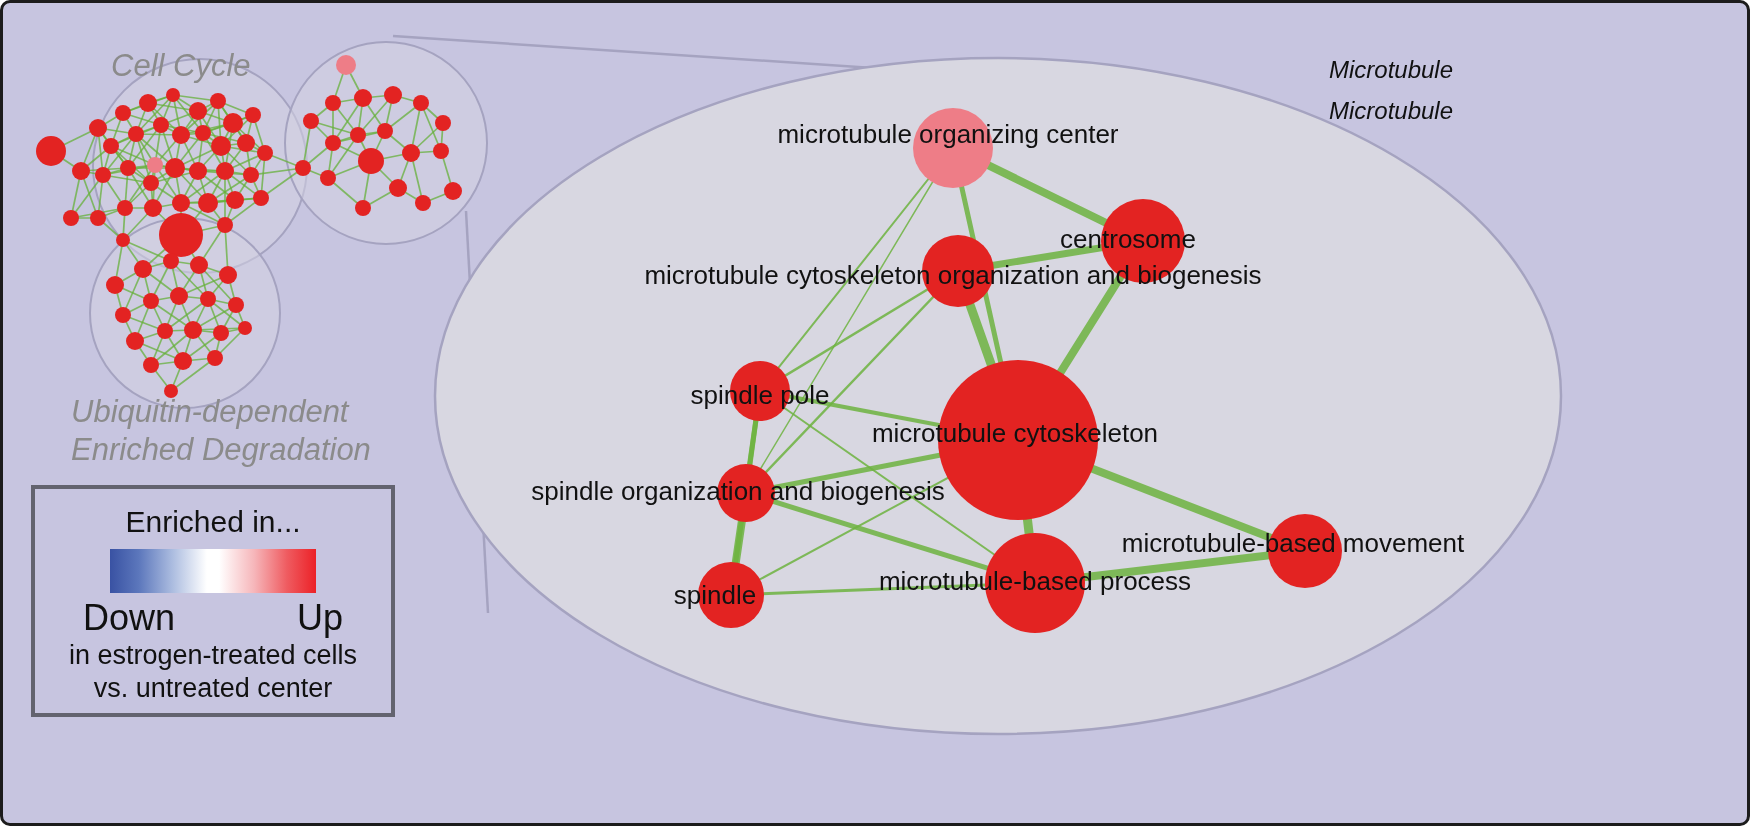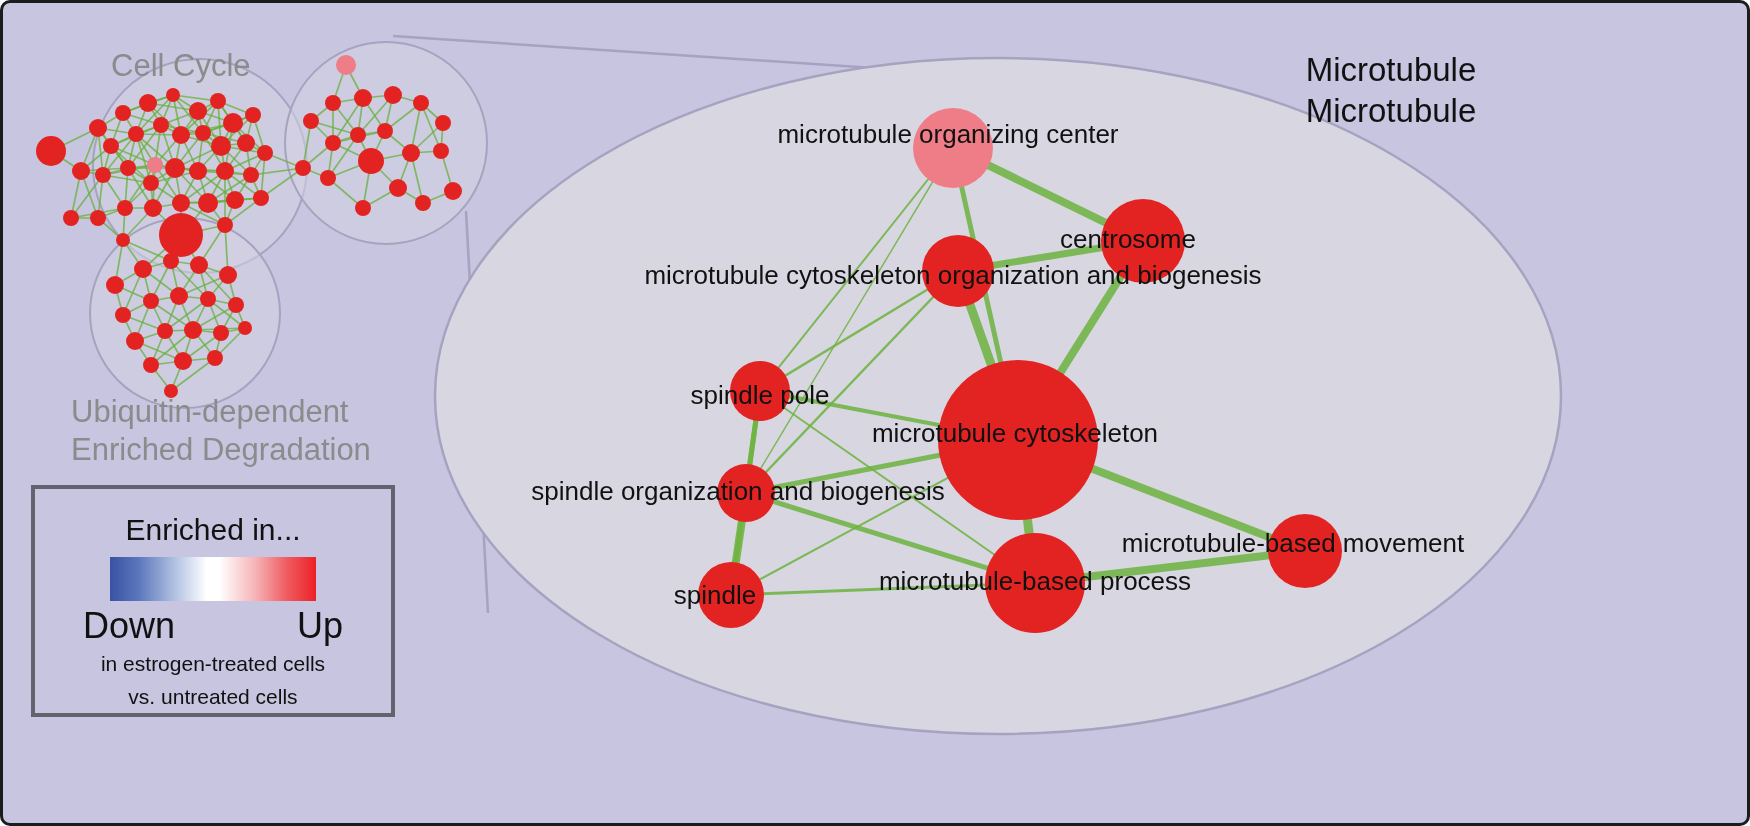--- a/index.html
+++ b/index.html
@@ -8,42 +8,42 @@
     position: relative;
     width: 1750px;
     height: 826px;
     background: #c7c5e0;
     border: 3px solid #1c1c1c;
     border-radius: 10px;
     overflow: hidden;
     font-family: "Liberation Sans", sans-serif;
   }
   #net { position: absolute; left: 0; top: 0; }
-  .overlay { position: absolute; }
+  .overlay { position: absolute; font-style: italic; }
   .cluster-label {
     color: #8b8b8b;
     font-size: 31px;
     line-height: 38px;
     white-space: nowrap;
   }
   .detail-title {
     color: #111111;
-    font-size: 33px;
+    font-size: 24px;
     line-height: 41px;
     text-align: center;
     width: 280px;
   }
   .legend-box {
     position: absolute;
     left: 28px;
     top: 482px;
     width: 364px;
     height: 232px;
     border: 4px solid #63636f;
-    padding-top: 24px;
+    padding-top: 16px;
   }
   .legend-title {
     text-align: center;
     font-size: 30px;
     color: #111111;
   }
   .legend-bar {
     width: 206px;
     height: 44px;
     margin: 10px auto 0 auto;
@@ -54,21 +54,21 @@
   .legend-downup {
     display: flex;
     justify-content: space-between;
     padding: 0 48px;
     margin-top: 4px;
     font-size: 36px;
     color: #111111;
   }
   .legend-sub {
     text-align: center;
-    font-size: 21px;
+    font-size: 27px;
     line-height: 33px;
     color: #111111;
   }
 </style>
 </head>
 <body>
 
 <div id="canvas">
 
   <svg id="net" width="1750" height="826" viewBox="0 0 1750 826">
@@ -487,16 +487,16 @@
   </div>
 
   <div class="legend-box">
     <div class="legend-title">Enriched in...</div>
     <div class="legend-bar"></div>
     <div class="legend-downup">
       <span>Down</span>
       <span>Up</span>
     </div>
     <div class="legend-sub">in estrogen-treated cells</div>
-    <div class="legend-sub">vs. untreated cells</div>
+    <div class="legend-sub">vs. untreated center</div>
   </div>
 
 </div>
 
 </body></html>

